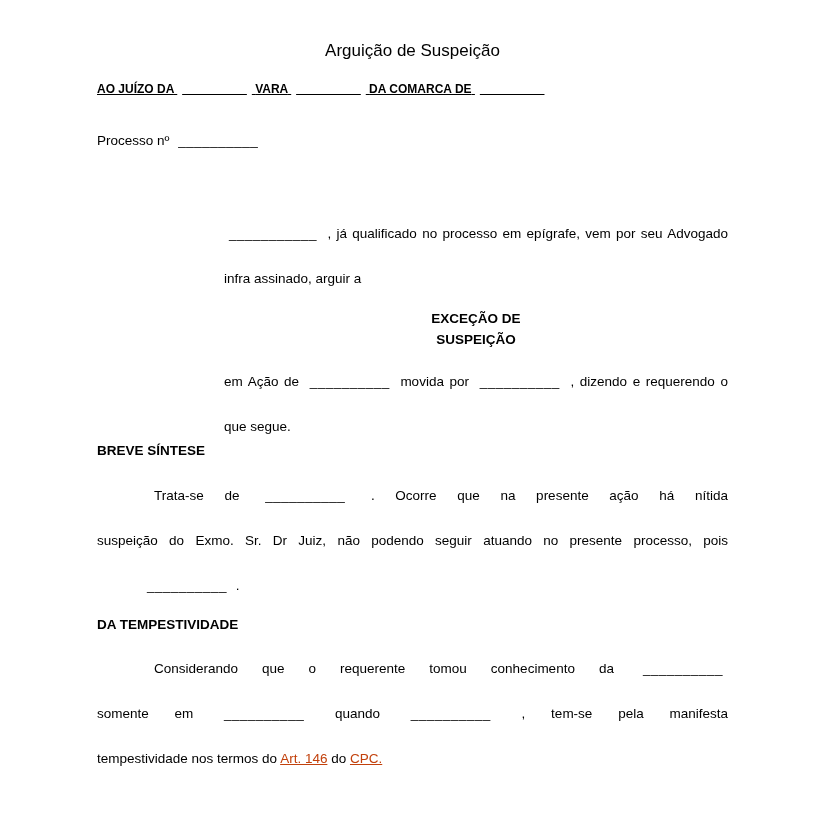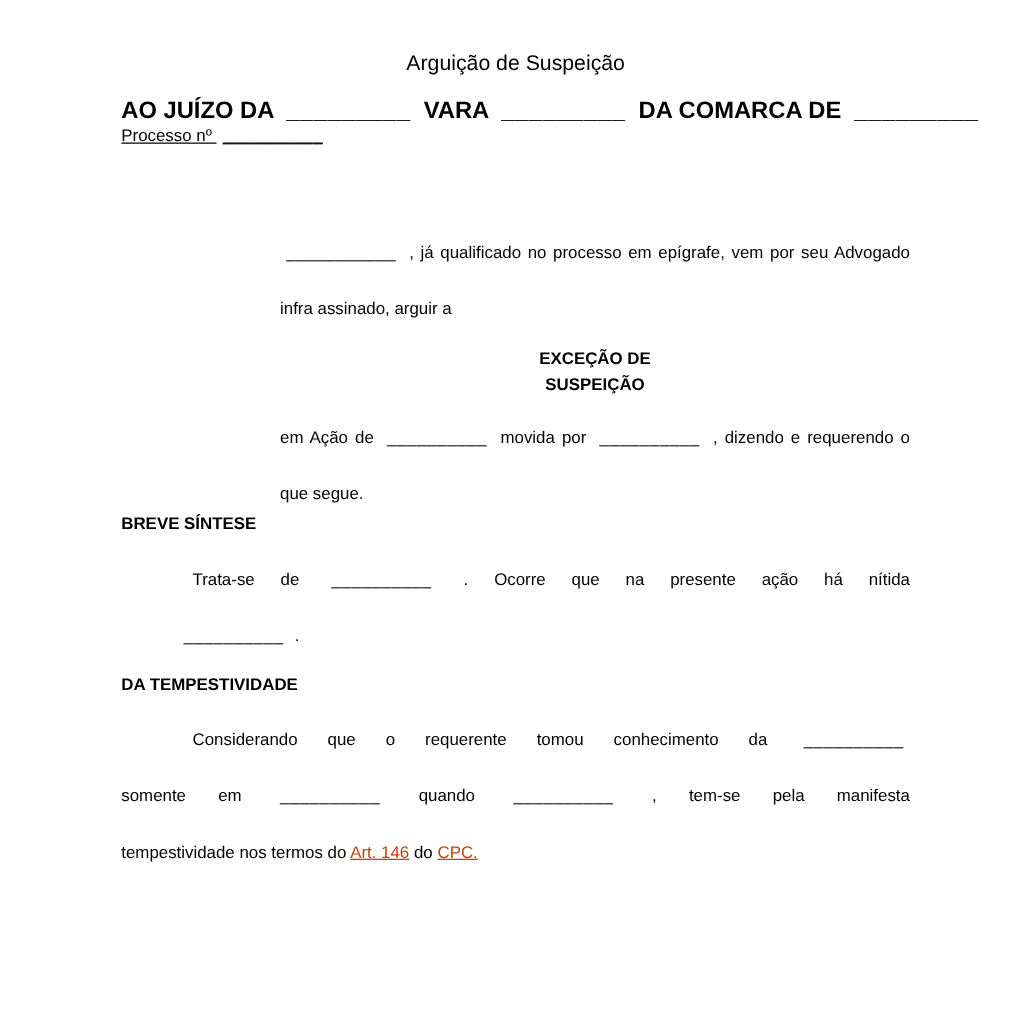--- a/index.html
+++ b/index.html
@@ -20,29 +20,30 @@
   }
   .doc-title {
     margin-top: 40px;
     text-align: center;
     font-size: 17px;
     line-height: 22px;
     font-weight: normal;
   }
   .addr {
     margin-top: 17px;
-    font-size: 19px;
+    font-size: 12px;
     line-height: 20px;
     font-weight: bold;
     white-space: nowrap;
+    text-decoration: underline;
   }
   .processo {
+    margin-top: 32px;
     font-size: 13.5px;
     line-height: 20px;
-    text-decoration: underline;
   }
   .line {
     font-size: 13.5px;
     line-height: 29px;
     margin-top: 16px;
   }
   .just {
     text-align: justify;
     text-align-last: justify;
   }
@@ -103,20 +104,21 @@
 
   <div class="indent-block para2">
     <div class="line just"><span>em Ação de</span> <span class="blank">__________</span> <span>movida por</span> <span class="blank">__________</span> <span>, dizendo e requerendo o</span></div>
     <div class="line"><span>que segue.</span></div>
   </div>
 
   <div class="sec-heading sec1">BREVE SÍNTESE</div>
 
   <div class="para3">
     <div class="line just firstline"><span>Trata-se de</span> <span class="blank">__________</span> <span>. Ocorre que na presente ação há nítida</span></div>
+    <div class="line just"><span>suspeição do Exmo. Sr. Dr Juiz, não podendo seguir atuando no presente processo, pois</span></div>
     <div class="line lastline-indent"><span class="blank">__________</span> <span>.</span></div>
   </div>
 
   <div class="sec-heading sec2">DA TEMPESTIVIDADE</div>
 
   <div class="para4">
     <div class="line just firstline"><span>Considerando que o requerente tomou conhecimento da</span> <span class="blank">__________</span></div>
     <div class="line just"><span>somente em</span> <span class="blank">__________</span> <span>quando</span> <span class="blank">__________</span> <span>, tem-se pela manifesta</span></div>
     <div class="line"><span>tempestividade nos termos do</span> <a class="doc-link" href="#">Art. 146</a> <span>do</span> <a class="doc-link" href="#">CPC.</a></div>
   </div>

